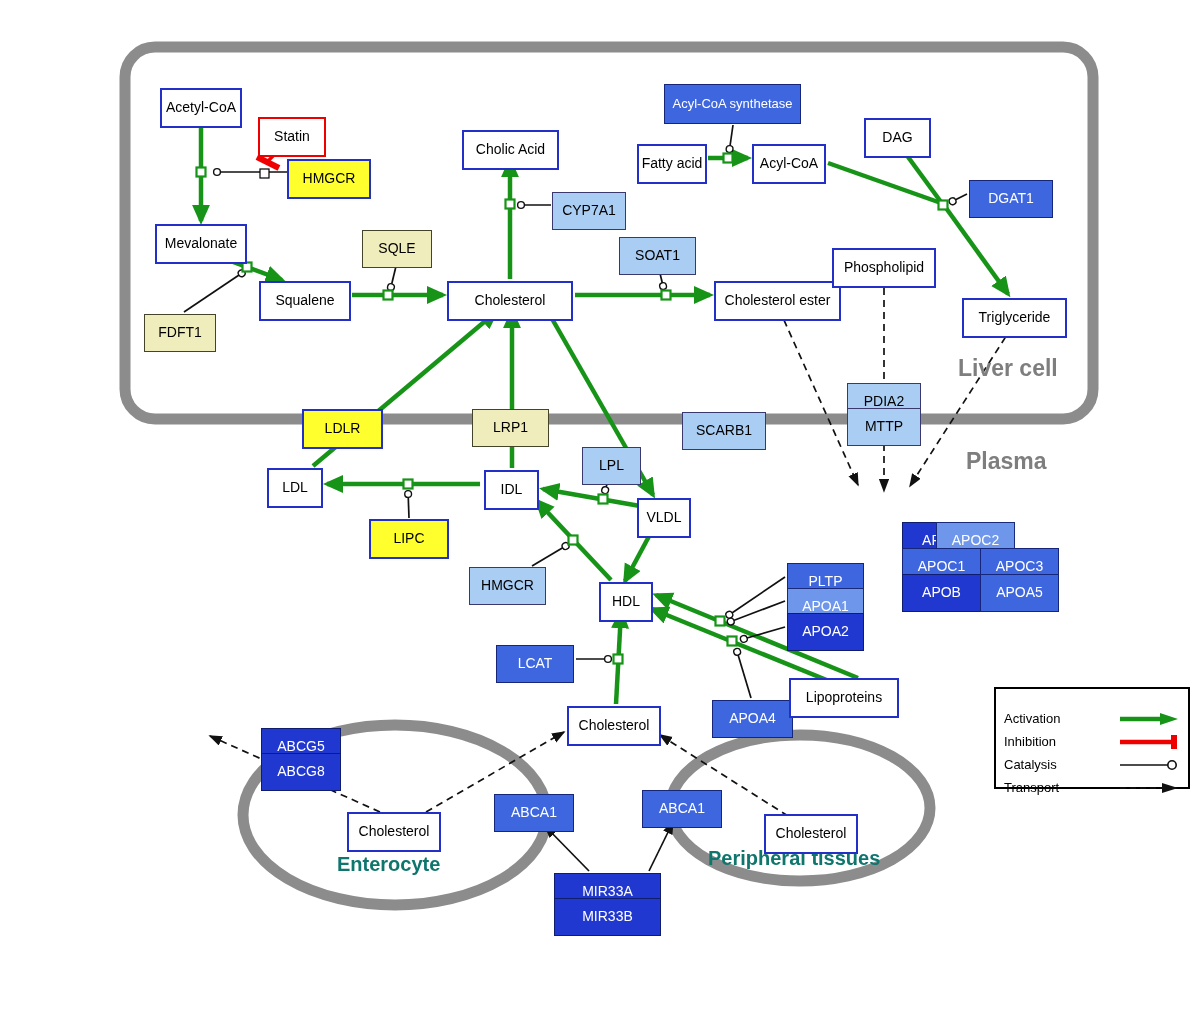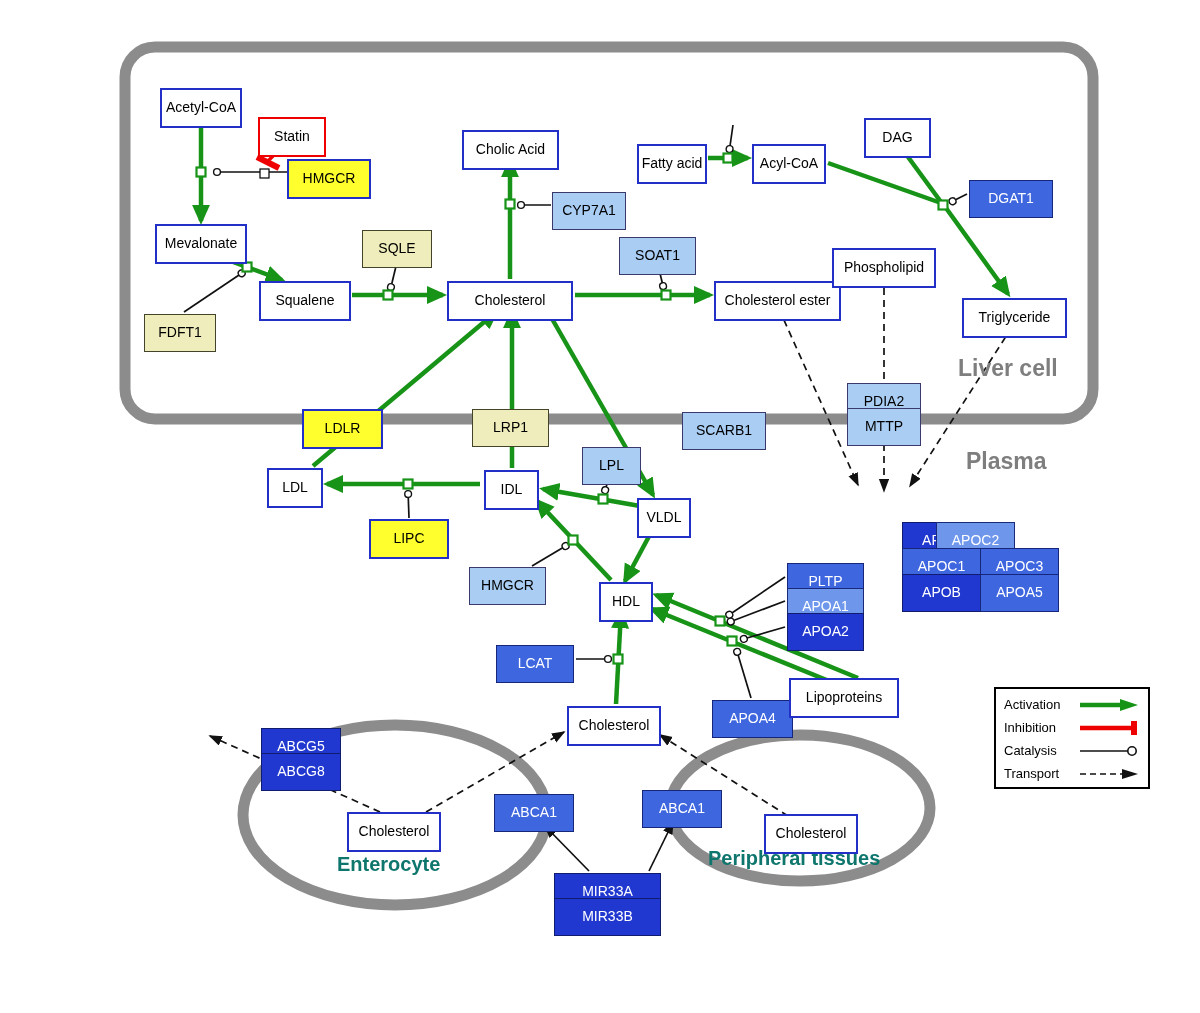--- a/index.html
+++ b/index.html
@@ -14,22 +14,22 @@
   .yellow{background:#ffff2e}
   .paley{background:#efedbb;border:1.5px solid #44442a}
   .lblue{background:#a9cdf3;border:1.5px solid #39396e}
   .mlblue{background:#6e97ec;color:#fff;border:1.5px solid #1a2a7a}
   .mblue{background:#3e66df;color:#fff;border:1.5px solid #16267a}
   .dblue{background:#2038cf;color:#fff;border:1.5px solid #101c6e}
   .small{font-size:13px}
   .compartment-label{position:absolute;font-weight:bold;color:#7e7e7e;z-index:1;white-space:nowrap}
   .big{font-size:23px}
   .mid{font-size:20px;color:#0f766e}
-  .legend{position:absolute;left:994px;top:687px;width:156px;height:102px;border:2px solid #000;
-          background:#fff;z-index:2;padding:4px 8px;box-sizing:border-box}
+  .legend{position:absolute;left:994px;top:687px;width:196px;height:102px;border:2px solid #000;
+          background:#fff;z-index:2;padding:18px 8px;box-sizing:border-box}
   .legend-row{display:flex;align-items:center;justify-content:space-between;height:23px;font-size:13px}
   .legend-row span{color:#000}
 </style>
 </head>
 <body>
 
 <div id="canvas">
 
   <svg class="edges" width="1200" height="1013">
     <defs>
@@ -134,20 +134,21 @@
   <div class="node yellow" style="left:287px;top:159px;width:84px;height:27px">HMGCR</div>
   <div class="node" style="left:155px;top:224px;width:92px;height:27px">Mevalonate</div>
   <div class="node paley" style="left:362px;top:230px;width:70px;height:27px">SQLE</div>
   <div class="node paley" style="left:144px;top:314px;width:72px;height:27px">FDFT1</div>
   <div class="node" style="left:259px;top:281px;width:92px;height:27px">Squalene</div>
   <div class="node" style="left:447px;top:281px;width:126px;height:28px">Cholesterol</div>
   <div class="node" style="left:462px;top:130px;width:97px;height:27px">Cholic Acid</div>
   <div class="node lblue" style="left:552px;top:192px;width:74px;height:27px">CYP7A1</div>
   <div class="node lblue" style="left:619px;top:237px;width:77px;height:27px">SOAT1</div>
   <div class="node" style="left:714px;top:281px;width:127px;height:28px">Cholesterol ester</div>
+  <div class="node mblue wrap small" style="left:664px;top:84px;width:137px;height:40px">Acyl-CoA synthetase</div>
   <div class="node" style="left:637px;top:144px;width:70px;height:27px">Fatty acid</div>
   <div class="node" style="left:752px;top:144px;width:74px;height:27px">Acyl-CoA</div>
   <div class="node" style="left:864px;top:118px;width:67px;height:27px">DAG</div>
   <div class="node mblue" style="left:969px;top:180px;width:84px;height:28px">DGAT1</div>
   <div class="node" style="left:832px;top:248px;width:104px;height:27px">Phospholipid</div>
   <div class="node" style="left:962px;top:298px;width:105px;height:27px">Triglyceride</div>
   <div class="node lblue" style="left:847px;top:383px;width:74px;height:26px">PDIA2</div>
   <div class="node lblue" style="left:847px;top:408px;width:74px;height:26px">MTTP</div>
 
   <div class="node yellow" style="left:302px;top:409px;width:81px;height:28px">LDLR</div>

